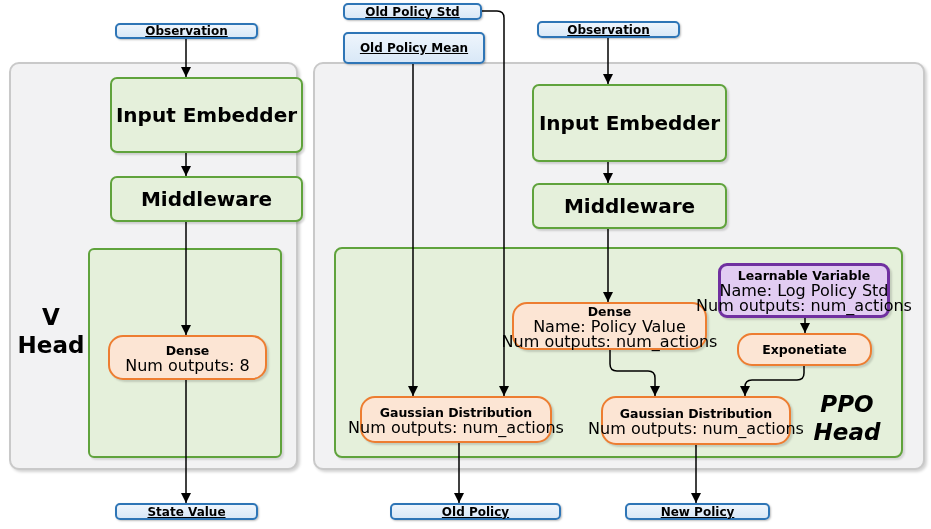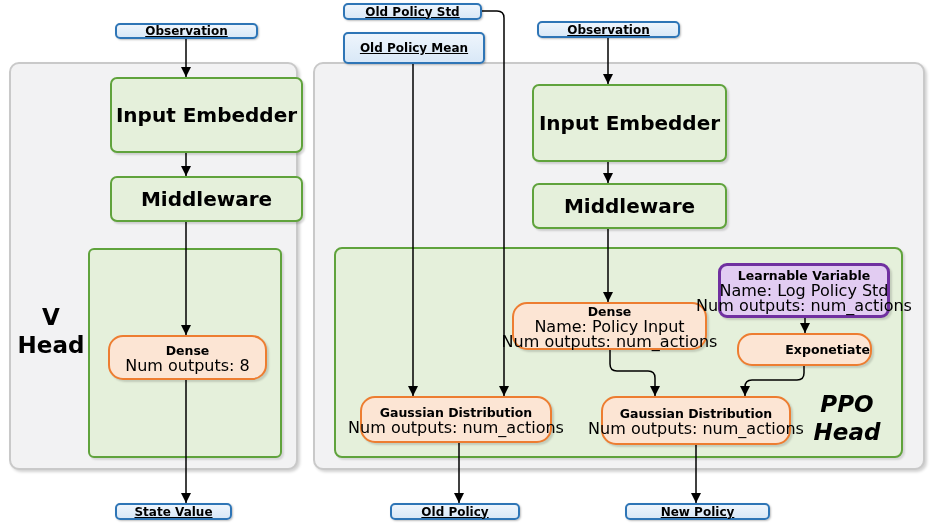--- a/index.html
+++ b/index.html
@@ -109,21 +109,21 @@
     <span>Middleware</span>
   </div>
   <div class="abs head-label" style="left:12px;top:303px;width:78px;height:60px;">
     <div>V</div>
     <div>Head</div>
   </div>
   <div class="abs node node-orange" style="left:108px;top:335px;width:159px;height:45px;">
     <span class="node-title">Dense</span>
     <span class="node-sub">Num outputs: 8</span>
   </div>
-  <div class="abs node node-blue" style="left:115px;top:503px;width:117px;height:17px;">
+  <div class="abs node node-blue" style="left:115px;top:503px;width:143px;height:17px;">
     <span>State Value</span>
   </div>
 
   <div class="abs node node-blue" style="left:343px;top:3px;width:139px;height:17px;">
     <span>Old Policy Std</span>
   </div>
   <div class="abs node node-blue" style="left:343px;top:32px;width:142px;height:32px;">
     <span>Old Policy Mean</span>
   </div>
   <div class="abs node node-blue" style="left:537px;top:21px;width:143px;height:17px;">
@@ -131,48 +131,48 @@
   </div>
   <div class="abs node node-green" style="left:512px;top:84px;width:195px;height:78px;">
     <span>Input Embedder</span>
   </div>
   <div class="abs node node-green" style="left:512px;top:183px;width:195px;height:46px;">
     <span>Middleware</span>
   </div>
 
   <div class="abs node node-orange" style="left:512px;top:302px;width:195px;height:48px;">
     <span class="node-title">Dense</span>
-    <span class="node-sub">Name: Policy Input</span>
+    <span class="node-sub">Name: Policy Value</span>
     <span class="node-sub">Num outputs: num_actions</span>
   </div>
 
   <div class="abs node node-purple" style="left:718px;top:263px;width:172px;height:55px;">
     <span class="node-title">Learnable Variable</span>
     <span class="node-sub">Name: Log Policy Std</span>
     <span class="node-sub">Num outputs: num_actions</span>
   </div>
 
-  <div class="abs node node-orange" style="left:737px;top:333px;width:135px;height:33px;align-items:flex-end;">
+  <div class="abs node node-orange" style="left:737px;top:333px;width:135px;height:33px;">
     <span class="node-title">Exponetiate</span>
   </div>
 
   <div class="abs node node-orange" style="left:360px;top:396px;width:192px;height:47px;">
     <span class="node-title">Gaussian Distribution</span>
     <span class="node-sub">Num outputs: num_actions</span>
   </div>
   <div class="abs node node-orange" style="left:601px;top:396px;width:190px;height:49px;">
     <span class="node-title">Gaussian Distribution</span>
     <span class="node-sub">Num outputs: num_actions</span>
   </div>
 
   <div class="abs head-label" style="left:802px;top:390px;width:90px;height:58px;font-style:italic;">
     <div>PPO</div>
     <div>Head</div>
   </div>
 
-  <div class="abs node node-blue" style="left:390px;top:503px;width:130px;height:17px;">
+  <div class="abs node node-blue" style="left:390px;top:503px;width:171px;height:17px;">
     <span>Old Policy</span>
   </div>
   <div class="abs node node-blue" style="left:625px;top:503px;width:145px;height:17px;text-align:right;">
     <span>New Policy</span>
   </div>
 
 </div>
 
 </body></html>

